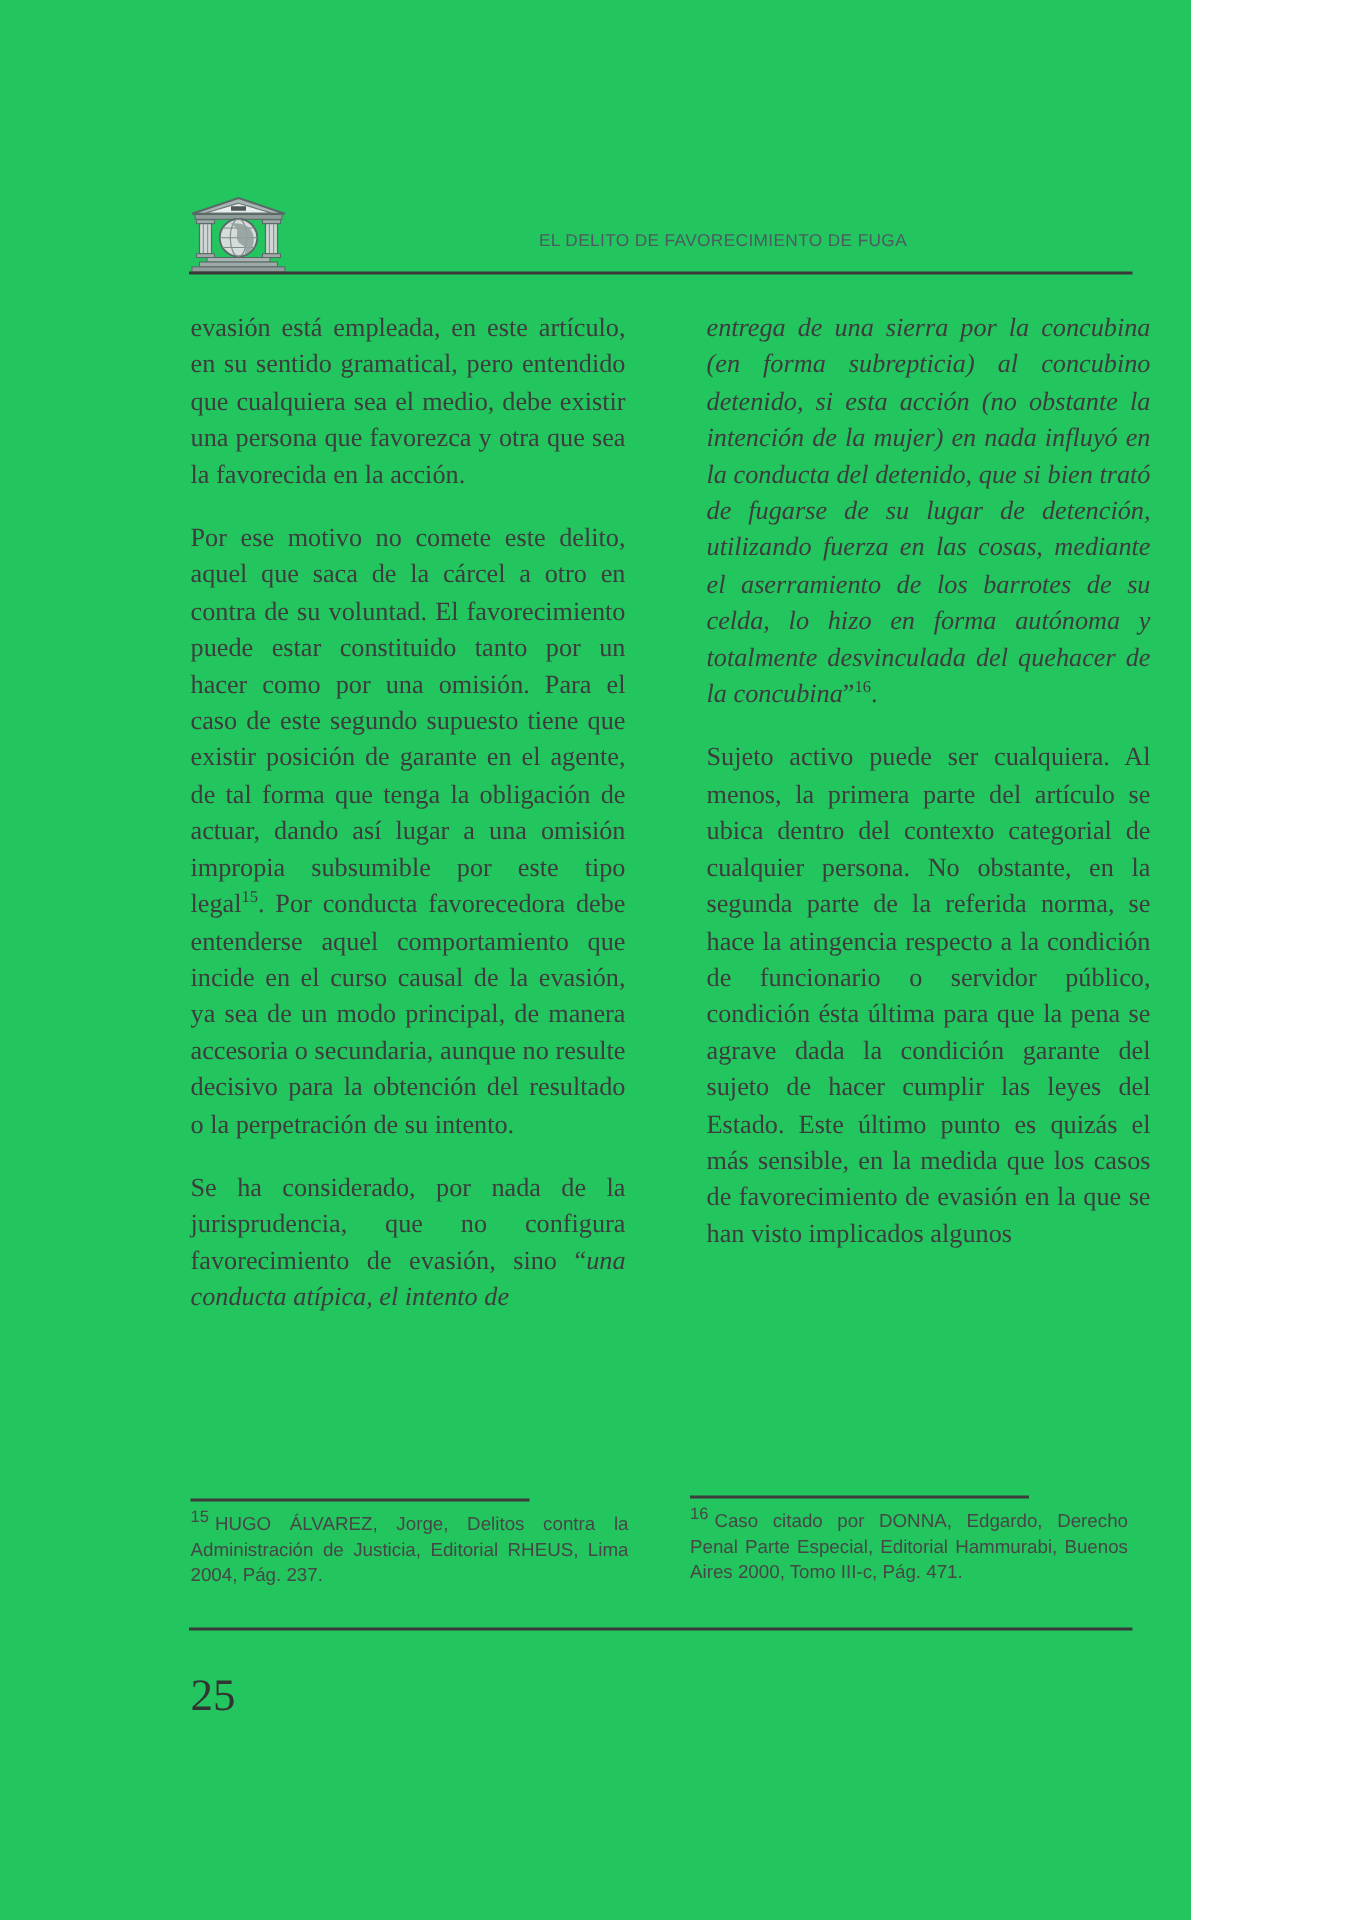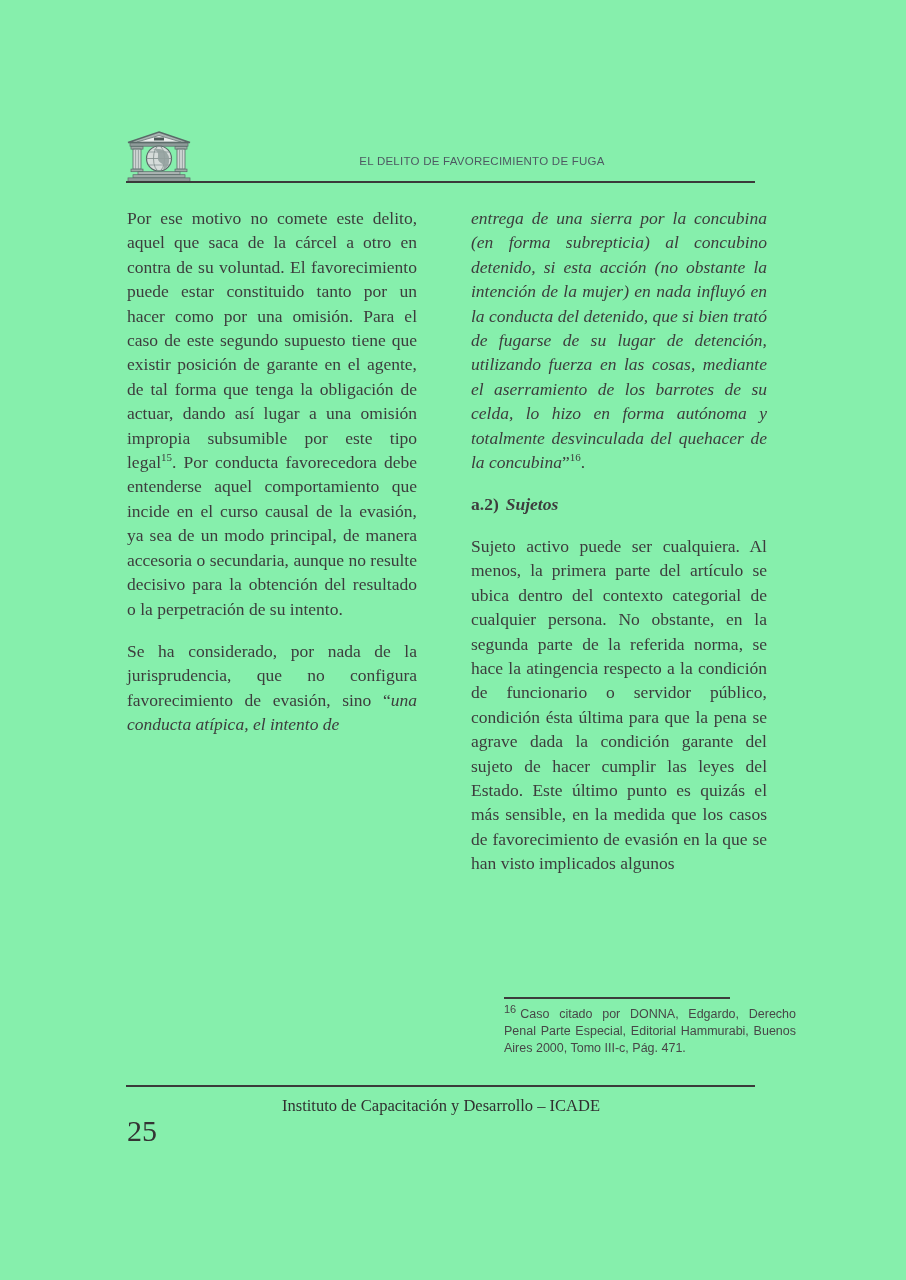--- a/index.html
+++ b/index.html
@@ -1,17 +1,17 @@
 <!DOCTYPE html>
 <html><head>
 <meta charset="utf-8">
 <style>
   html,body{margin:0;padding:0;background:#ffffff;}
   .page{
-    position:relative;width:906px;height:1280px;background:#86efac;
+    position:relative;width:794px;height:1280px;background:#22c55e;
     font-family:"Liberation Serif",serif;color:#3d3d3d;overflow:hidden;
   }
   
   .logo{position:absolute;left:126px;top:131px;}
   .header-title{
     position:absolute;left:168px;top:155px;width:628px;text-align:center;
     font-family:"Liberation Sans",sans-serif;font-size:11.5px;letter-spacing:.25px;
     color:#4d5a62;
   }
   .header-rule{position:absolute;left:126px;top:181px;width:629px;height:2px;background:#3a3a3a;}
@@ -25,21 +25,21 @@
   sup{font-size:11px;line-height:0;vertical-align:super;}
   .heading{font-size:17.5px;font-weight:bold;margin:2px 0 17px;text-align:left;}
   .heading .h-title{font-style:italic;margin-left:7px;}
   
   .footnote{
     position:absolute;width:292px;
     font-family:"Liberation Sans",sans-serif;font-size:12.5px;line-height:16.8px;
     color:#474747;text-align:justify;
   }
   .fn-left{left:127px;top:999px;}
-  .fn-right{left:460px;top:997px;margin-left:44px;}
+  .fn-right{left:460px;top:997px;}
   .fn-rule{width:226px;height:0;border-top:2px solid #3c3c3c;margin-bottom:7px;}
   .fn-text{margin-left:4px;}
   
   .footer-rule{position:absolute;left:126px;top:1085px;width:629px;height:2px;background:#3a3a3a;}
   .footer-institute{
     position:absolute;left:127px;top:1096px;width:628px;text-align:center;
     font-size:16.5px;color:#303030;
   }
   .page-number{
     position:absolute;left:127px;top:1114px;width:628px;text-align:left;
@@ -74,32 +74,35 @@
     <path d="M27,18 q6,2 5,7 q-1,5 3,7 q4,2 2,7 q5,-2 6,-8 q1,-7 -4,-11 q-5,-3 -12,-2 z" fill="#93a19f" opacity="0.9"></path>
     <rect x="12" y="40.7" width="42" height="3" fill="#aab4b2" stroke="#5a6968" stroke-width="0.7"></rect>
     <rect x="7" y="43.7" width="52" height="3.2" fill="#9fa9a7" stroke="#5a6968" stroke-width="0.7"></rect>
     <rect x="2" y="46.9" width="62" height="3.4" fill="#8f9c9a" stroke="#5a6968" stroke-width="0.7"></rect>
   </svg>
 
   <div class="header-title">EL DELITO DE FAVORECIMIENTO DE FUGA</div>
   <div class="header-rule"></div>
 
   <section class="col col-left">
+    <p>evasión está empleada, en este artículo, en su sentido gramatical, pero entendido que cualquiera sea el medio, debe existir una persona que favorezca y otra que sea la favorecida en la acción.</p>
     <p><span>Por ese motivo no comete este delito, aquel que saca de la cárcel a otro en contra de su voluntad. El favorecimiento puede estar constituido tanto por un hacer como por una omisión. Para el caso de este segundo supuesto tiene que existir posición de garante en el agente, de tal forma que tenga la obligación de actuar, dando así lugar a una omisión impropia subsumible por este tipo legal</span><sup>15</sup><span>. Por conducta favorecedora debe entenderse aquel comportamiento que incide en el curso causal de la evasión, ya sea de un modo principal, de manera accesoria o secundaria, aunque no resulte decisivo para la obtención del resultado o la perpetración de su intento.</span></p>
     <p><span>Se ha considerado, por nada de la jurisprudencia, que no configura favorecimiento de evasión, sino </span><span>“</span><span class="ital">una conducta atípica, el intento de</span></p>
   </section>
 
   <section class="col col-right">
     <p><span class="ital">entrega de una sierra por la concubina (en forma subrepticia) al concubino detenido, si esta acción (no obstante la intención de la mujer) en nada influyó en la conducta del detenido, que si bien trató de fugarse de su lugar de detención, utilizando fuerza en las cosas, mediante el aserramiento de los barrotes de su celda, lo hizo en forma autónoma y totalmente desvinculada del quehacer de la concubina</span><span>”</span><sup>16</sup><span>.</span></p>
-    <h3 class="heading"><span>a.2)</span><span class="h-title">Sujetos</span></h3>
     <p>Sujeto activo puede ser cualquiera. Al menos, la primera parte del artículo se ubica dentro del contexto categorial de cualquier persona. No obstante, en la segunda parte de la referida norma, se hace la atingencia respecto a la condición de funcionario o servidor público, condición ésta última para que la pena se agrave dada la condición garante del sujeto de hacer cumplir las leyes del Estado. Este último punto es quizás el más sensible, en la medida que los casos de favorecimiento de evasión en la que se han visto implicados algunos</p>
   </section>
 
+  <div class="footnote fn-left">
+    <div class="fn-rule"></div>
+    <sup>15</sup><span class="fn-text">HUGO ÁLVAREZ, Jorge, Delitos contra la Administración de Justicia, Editorial RHEUS, Lima 2004, Pág. 237.</span>
+  </div>
   <div class="footnote fn-right">
     <div class="fn-rule"></div>
     <sup>16</sup><span class="fn-text">Caso citado por DONNA, Edgardo, Derecho Penal Parte Especial, Editorial Hammurabi, Buenos Aires 2000, Tomo III-c, Pág. 471.</span>
   </div>
 
   <div class="footer-rule"></div>
-  <div class="footer-institute">Instituto de Capacitación y Desarrollo – ICADE</div>
   <div class="page-number">25</div>
 
 </div>
 
 </body></html>

